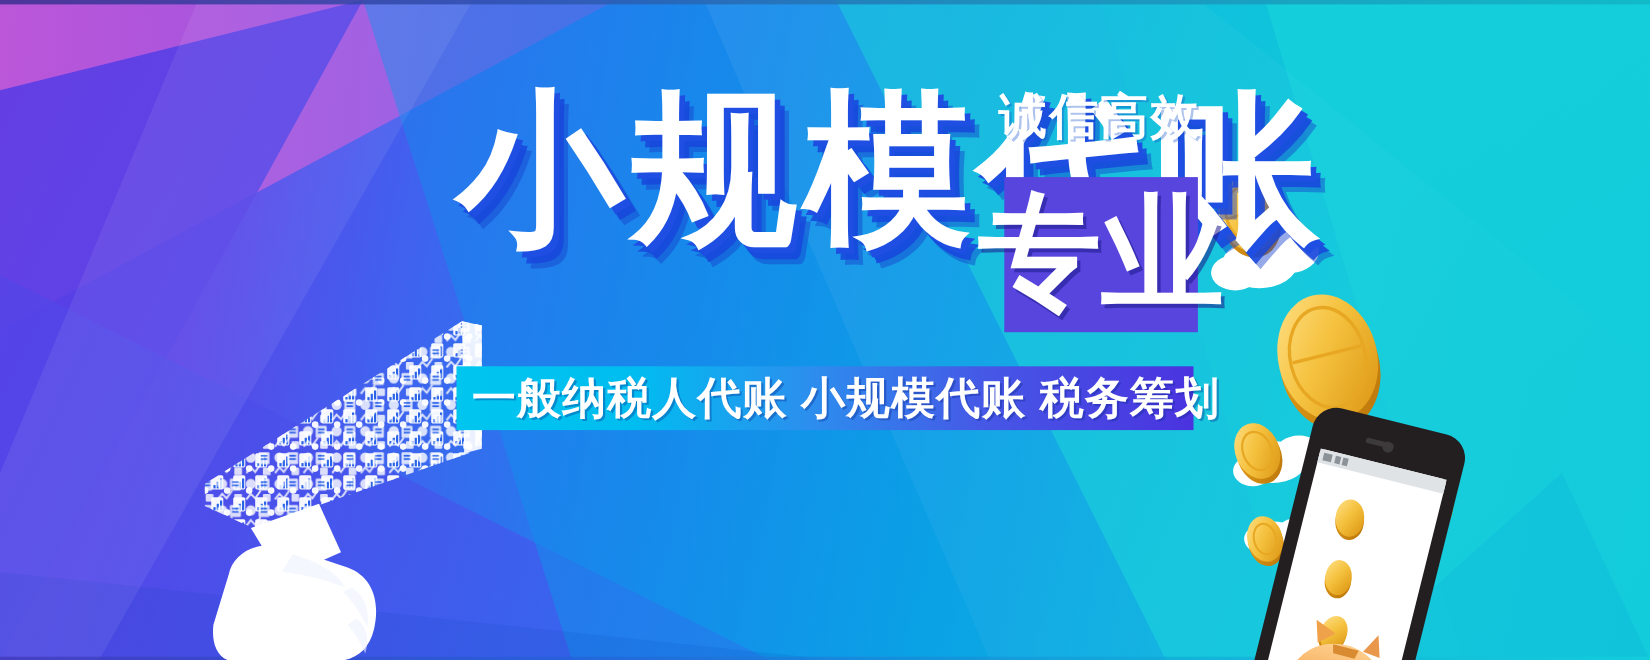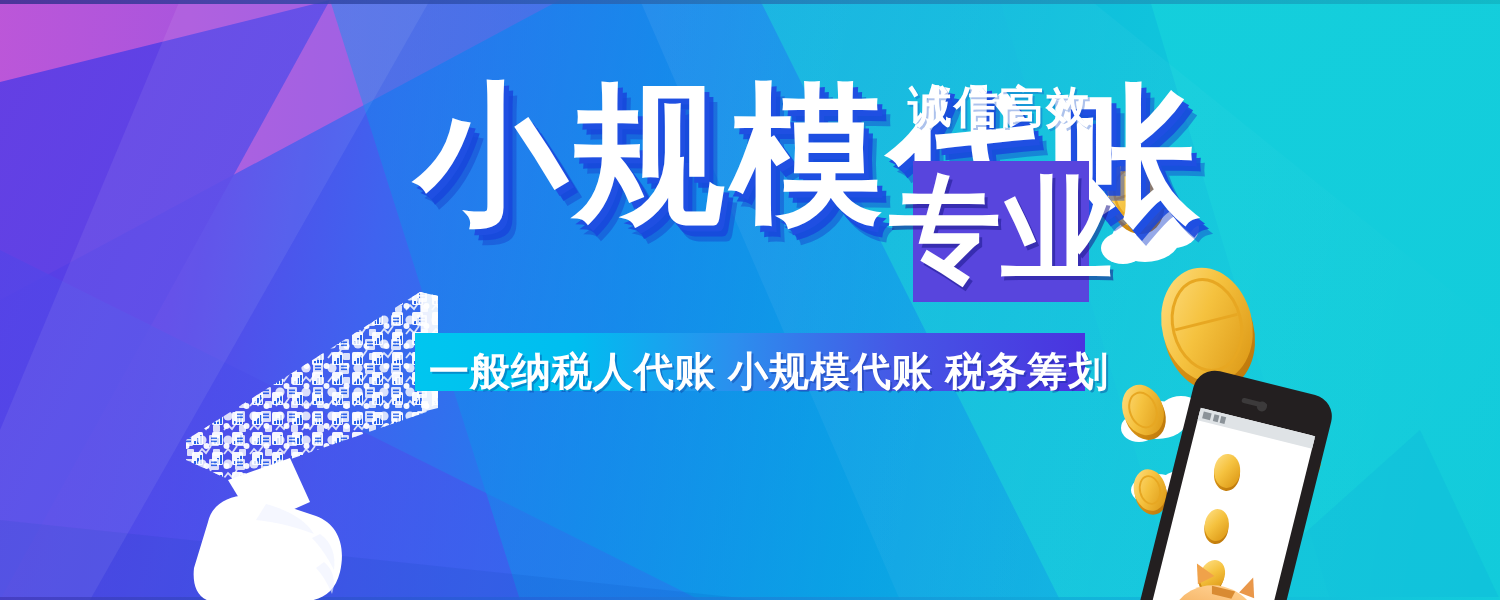--- a/index.html
+++ b/index.html
@@ -152,21 +152,21 @@
   
   .subbar {
     position: absolute;
     left: 415px;
     top: 333px;
     width: 670px;
     height: 58px;
     background: linear-gradient(90deg,
       #00c6ef 0%, #00bdf0 24%, #2c8eee 48%, #4657e6 72%, #4a33df 100%);
     display: flex;
-    align-items: flex-end;
+    align-items: center;
     padding-left: 14px;
   }
   .subbar-text {
     font-size: 40px;
     line-height: 1;
     font-weight: 700;
     color: #ffffff;
     letter-spacing: 1px;
     white-space: nowrap;
     text-shadow: 2px 2px 0 rgba(10,40,140,.35);

